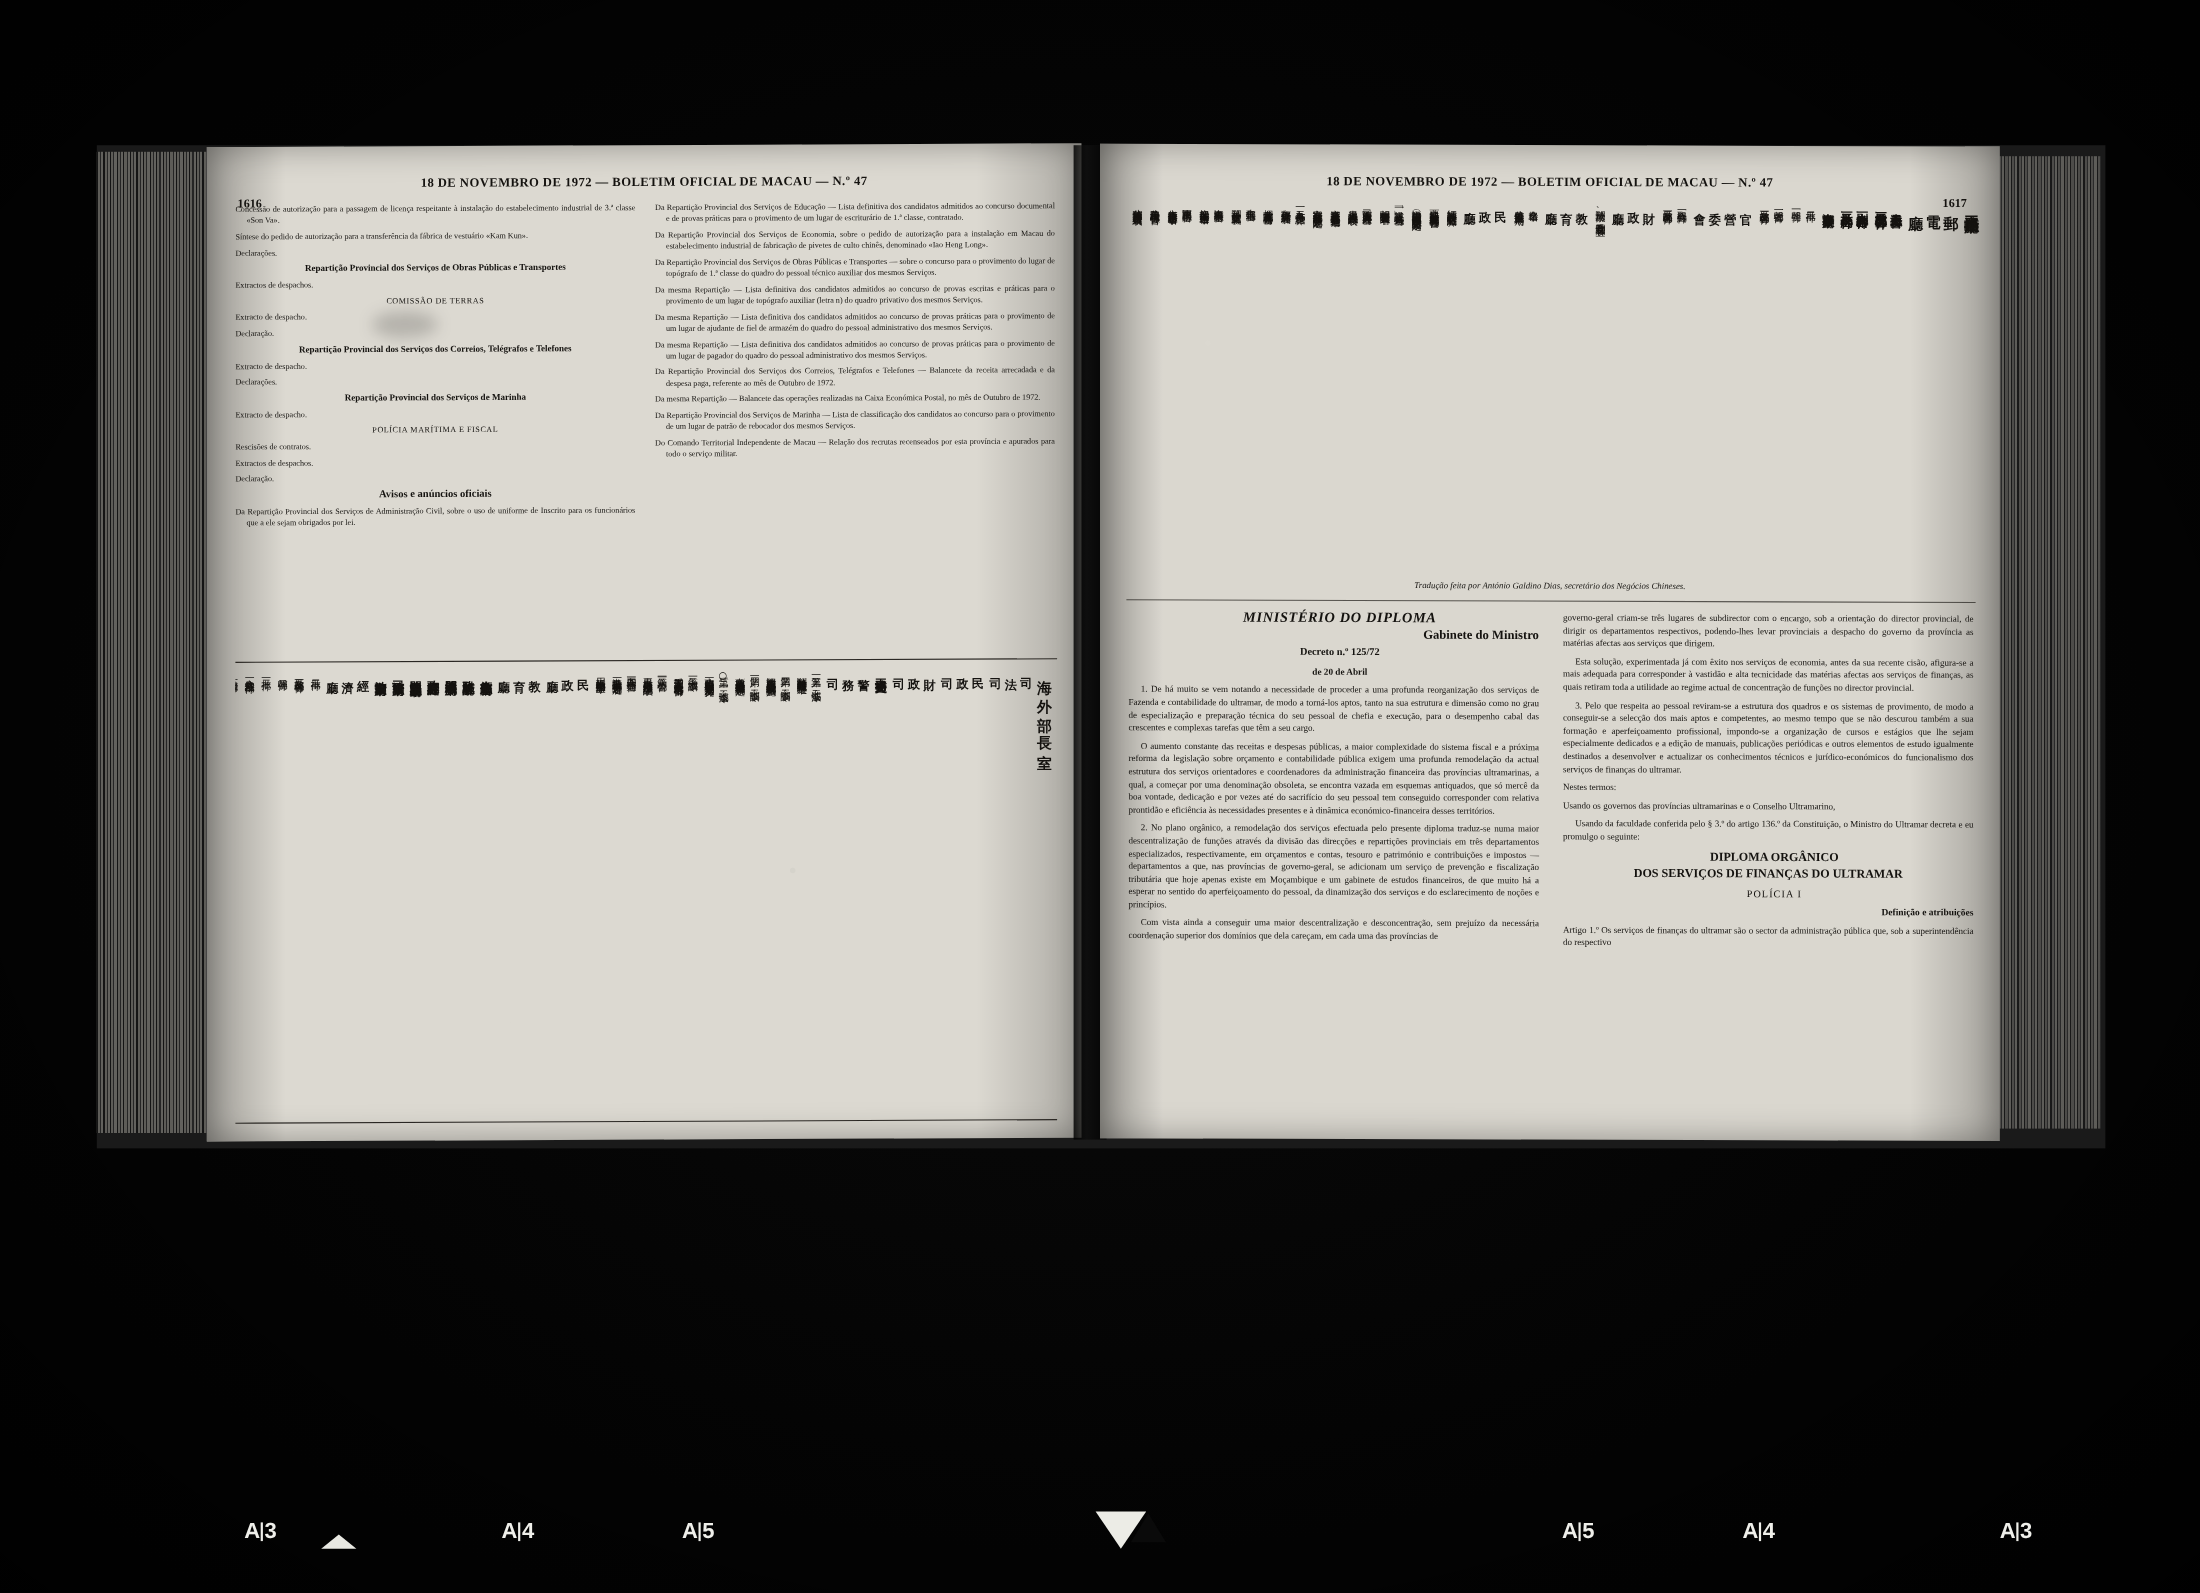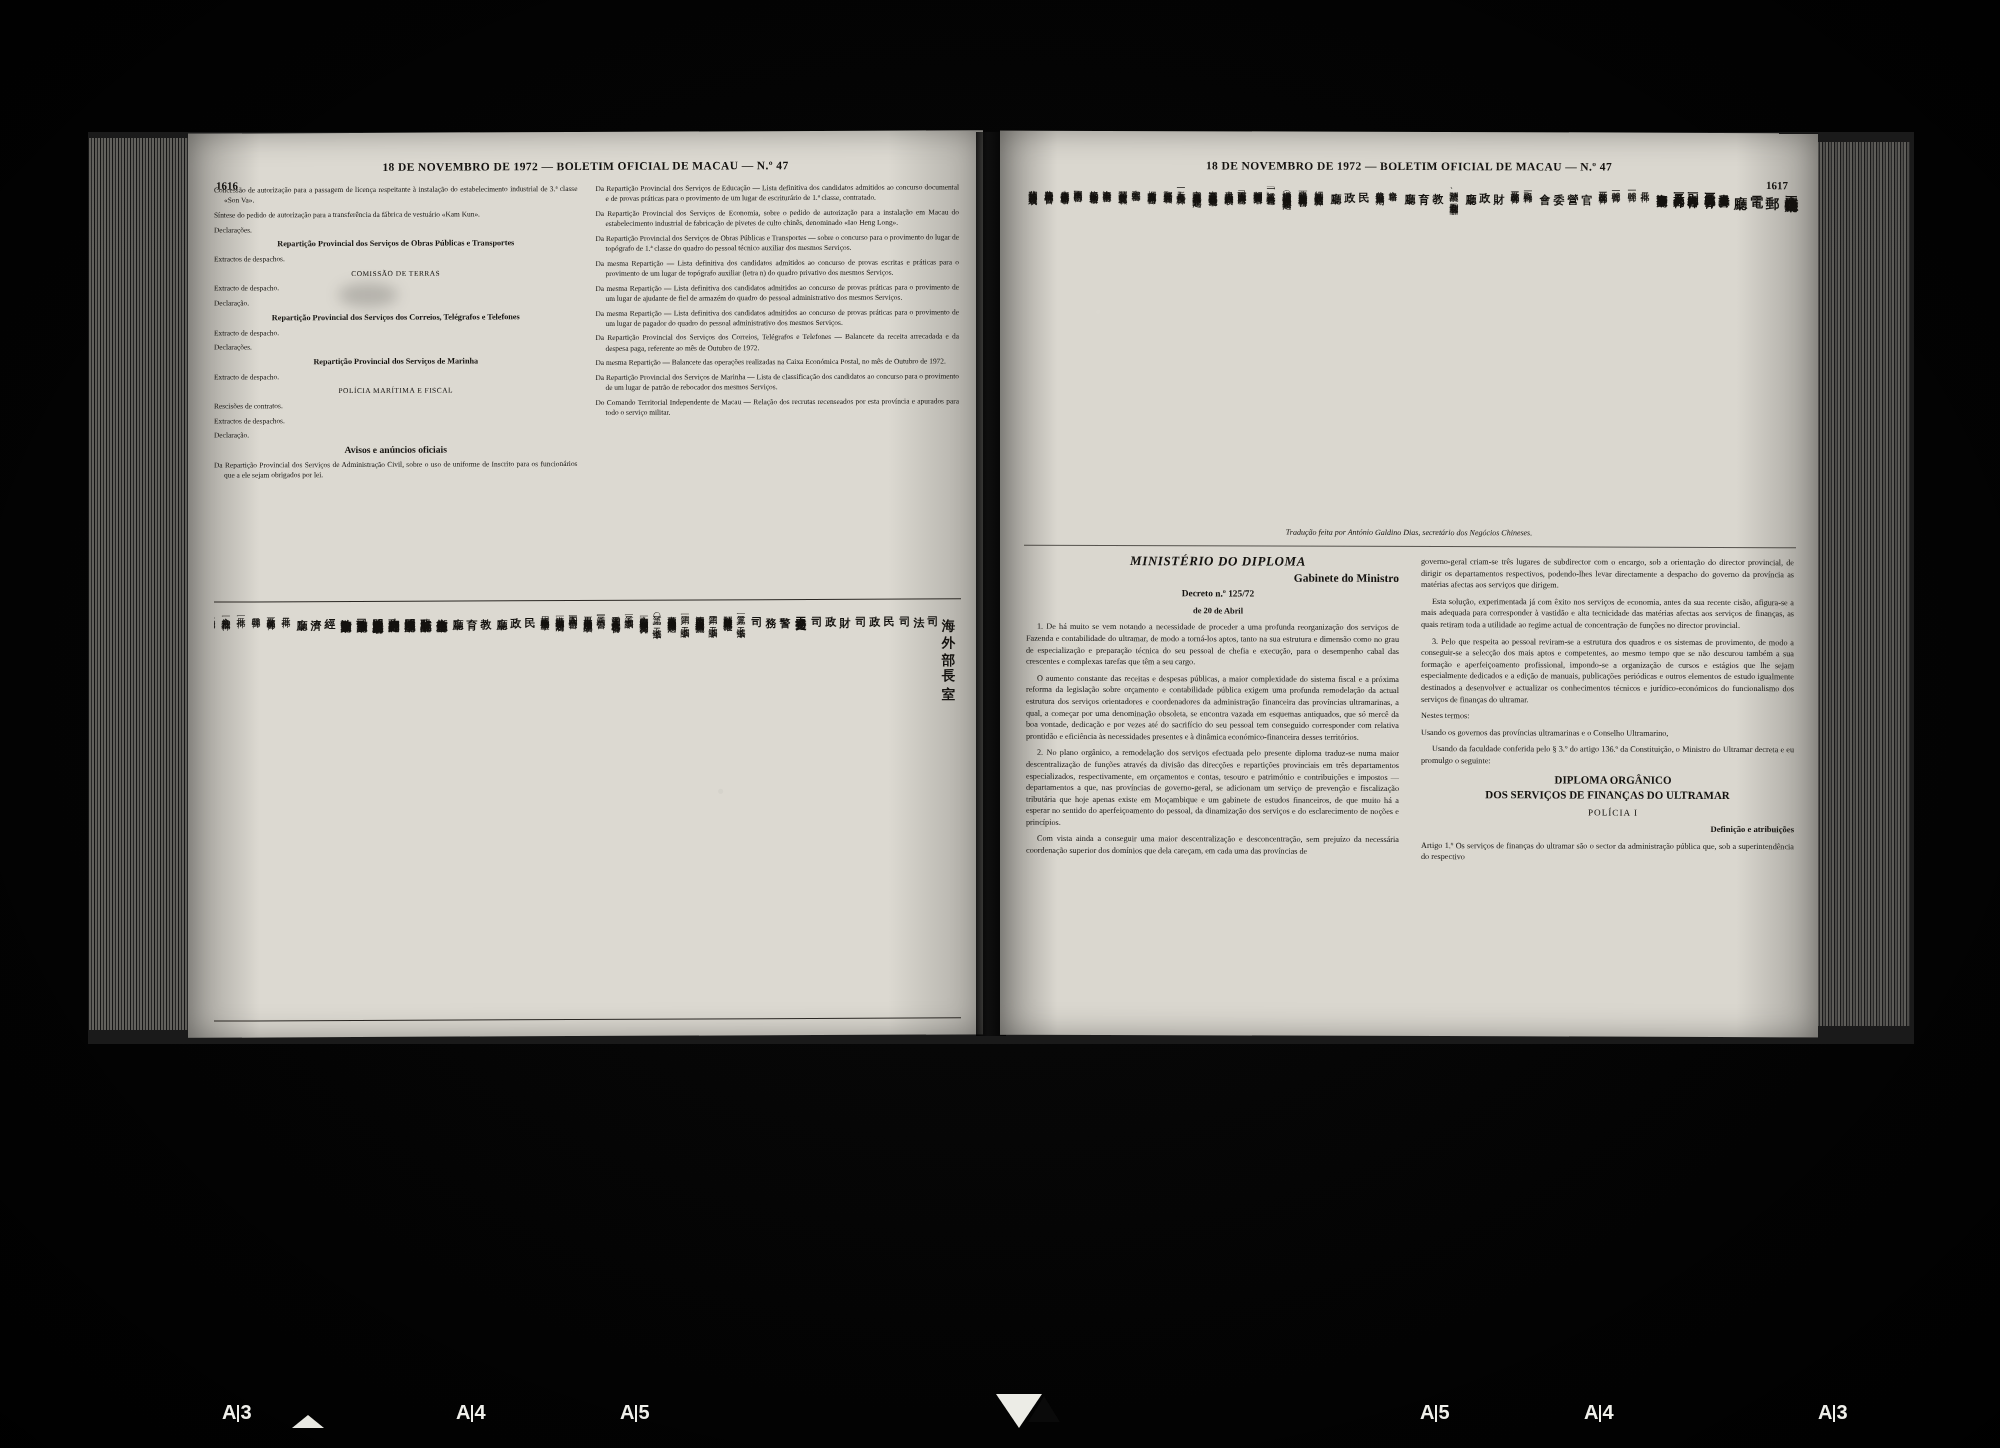--- a/index.html
+++ b/index.html
@@ -295,21 +295,21 @@
     text-align: right;
     font-weight: bold;
     font-size: 8.6px;
     margin: 0 0 8px 0;
   }
 
   
   .markers {
     position: absolute;
     left: 0;
-    bottom: 4px;
+    bottom: 24px;
     width: 1982px;
     height: 62px;
   }
   .marker {
     position: absolute;
     bottom: 20px;
     color: #efefea;
     font-family: "Liberation Sans", sans-serif;
     font-size: 20px;
     font-weight: bold;
@@ -554,21 +554,21 @@
             <p class="ministry">MINISTÉRIO DO DIPLOMA</p>
             <p class="cabinet">Gabinete do Ministro</p>
             <p class="decreto">Decreto n.º 125/72</p>
             <p class="decreto-date">de 20 de Abril</p>
             <p>1. De há muito se vem notando a necessidade de proceder a uma profunda reorganização dos serviços de Fazenda e contabilidade do ultramar, de modo a torná-los aptos, tanto na sua estrutura e dimensão como no grau de especialização e preparação técnica do seu pessoal de chefia e execução, para o desempenho cabal das crescentes e complexas tarefas que têm a seu cargo.</p>
             <p>O aumento constante das receitas e despesas públicas, a maior complexidade do sistema fiscal e a próxima reforma da legislação sobre orçamento e contabilidade pública exigem uma profunda remodelação da actual estrutura dos serviços orientadores e coordenadores da administração financeira das províncias ultramarinas, a qual, a começar por uma denominação obsoleta, se encontra vazada em esquemas antiquados, que só mercê da boa vontade, dedicação e por vezes até do sacrifício do seu pessoal tem conseguido corresponder com relativa prontidão e eficiência às necessidades presentes e à dinâmica económico-financeira desses territórios.</p>
             <p>2. No plano orgânico, a remodelação dos serviços efectuada pelo presente diploma traduz-se numa maior descentralização de funções através da divisão das direcções e repartições provinciais em três departamentos especializados, respectivamente, em orçamentos e contas, tesouro e património e contribuições e impostos — departamentos a que, nas províncias de governo-geral, se adicionam um serviço de prevenção e fiscalização tributária que hoje apenas existe em Moçambique e um gabinete de estudos financeiros, de que muito há a esperar no sentido do aperfeiçoamento do pessoal, da dinamização dos serviços e do esclarecimento de noções e princípios.</p>
             <p>Com vista ainda a conseguir uma maior descentralização e desconcentração, sem prejuízo da necessária coordenação superior dos domínios que dela careçam, em cada uma das províncias de</p>
           </div>
           <div class="rp-col">
-            <p class="ni">governo-geral criam-se três lugares de subdirector com o encargo, sob a orientação do director provincial, de dirigir os departamentos respectivos, podendo-lhes levar directamente a despacho do governo da província as matérias afectas aos serviços que dirigem.</p>
+            <p class="ni">governo-geral criam-se três lugares de subdirector com o encargo, sob a orientação do director provincial, de dirigir os departamentos respectivos, podendo-lhes levar provinciais a despacho do governo da província as matérias afectas aos serviços que dirigem.</p>
             <p>Esta solução, experimentada já com êxito nos serviços de economia, antes da sua recente cisão, afigura-se a mais adequada para corresponder à vastidão e alta tecnicidade das matérias afectas aos serviços de finanças, as quais retiram toda a utilidade ao regime actual de concentração de funções no director provincial.</p>
             <p>3. Pelo que respeita ao pessoal reviram-se a estrutura dos quadros e os sistemas de provimento, de modo a conseguir-se a selecção dos mais aptos e competentes, ao mesmo tempo que se não descurou também a sua formação e aperfeiçoamento profissional, impondo-se a organização de cursos e estágios que lhe sejam especialmente dedicados e a edição de manuais, publicações periódicas e outros elementos de estudo igualmente destinados a desenvolver e actualizar os conhecimentos técnicos e jurídico-económicos do funcionalismo dos serviços de finanças do ultramar.</p>
             <p class="ni">Nestes termos:</p>
             <p class="ni">Usando os governos das províncias ultramarinas e o Conselho Ultramarino,</p>
             <p>Usando da faculdade conferida pelo § 3.º do artigo 136.º da Constituição, o Ministro do Ultramar decreta e eu promulgo o seguinte:</p>
             <p class="diploma" style="white-space:pre-line;">DIPLOMA ORGÂNICO
 DOS SERVIÇOS DE FINANÇAS DO ULTRAMAR</p>
             <p class="titulo">POLÍCIA I</p>
             <p class="capitulo">Definição e atribuições</p>
             <p class="ni">Artigo 1.º Os serviços de finanças do ultramar são o sector da administração pública que, sob a superintendência do respectivo</p>

